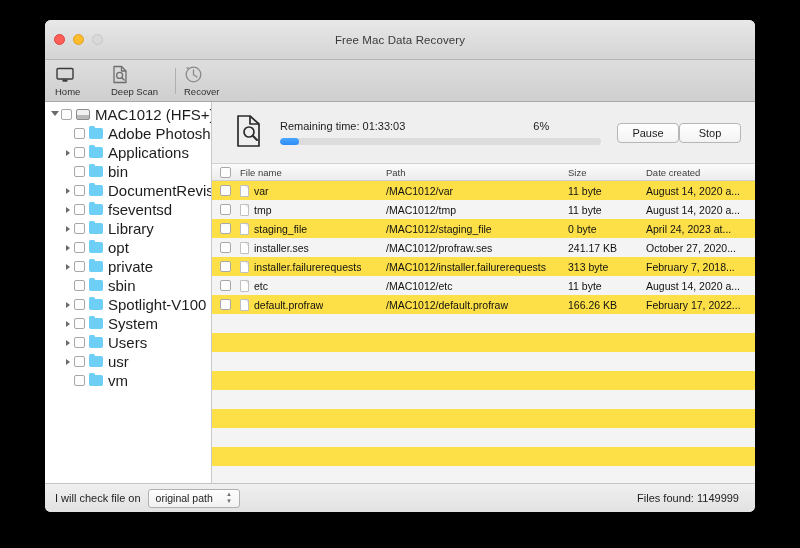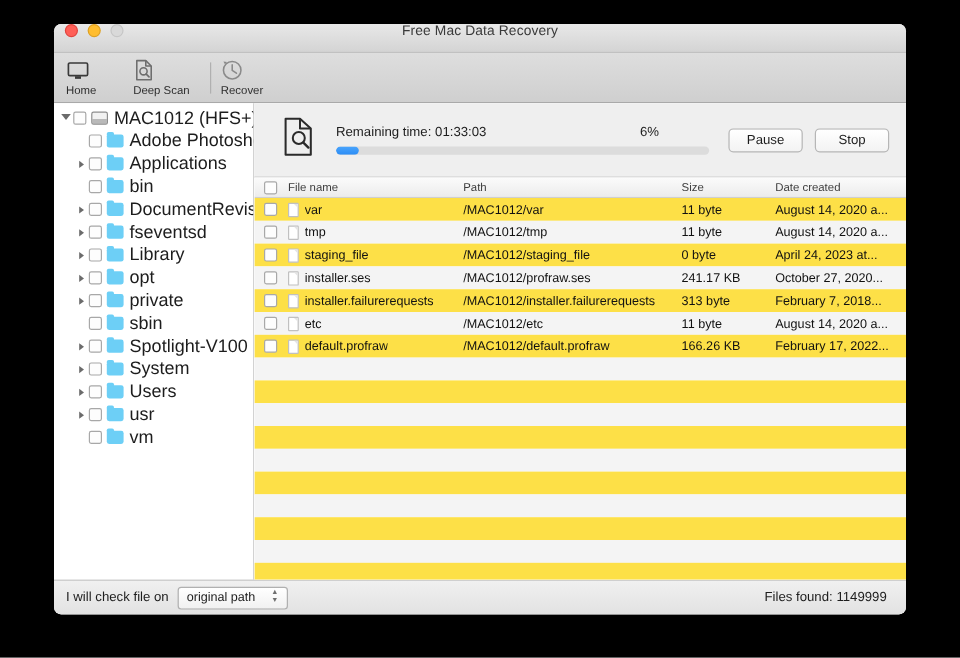--- a/index.html
+++ b/index.html
@@ -22,25 +22,25 @@
     background: #ffffff;
     border-radius: 6px;
     overflow: hidden;
     box-shadow: 0 6px 22px rgba(0,0,0,0.55);
     display: flex;
     flex-direction: column;
   }
 
   
   .titlebar {
-    height: 24px;
+    height: 40px;
     background: linear-gradient(to bottom, #e8e8e8, #d4d4d4);
     border-bottom: 1px solid #b4b4b4;
     display: flex;
-    align-items: flex-start;
+    align-items: center;
     position: relative;
     flex: none;
   }
   .traffic {
     display: flex;
     gap: 8px;
     padding-left: 9px;
     align-items: center;
   }
   .dot {
@@ -199,21 +199,21 @@
     background: #dcdcdc;
     border-radius: 3.5px;
     overflow: hidden;
     margin-right: 16px;
   }
   .bar-fill {
     height: 100%;
     background: linear-gradient(to bottom, #4aa5fd, #2b8cf5);
     border-radius: 3.5px;
   }
-  .scan-btns { display: flex; gap: 10px; flex: none; align-items: center; }
+  .scan-btns { display: flex; flex: none; align-items: center; }
   .btn {
     width: 62px;
     height: 20px;
     border: 1px solid #b6b6b6;
     border-radius: 4px;
     background: linear-gradient(to bottom, #ffffff, #f3f3f3);
     font-size: 11px;
     color: #1d1d1d;
     display: flex;
     align-items: center;

